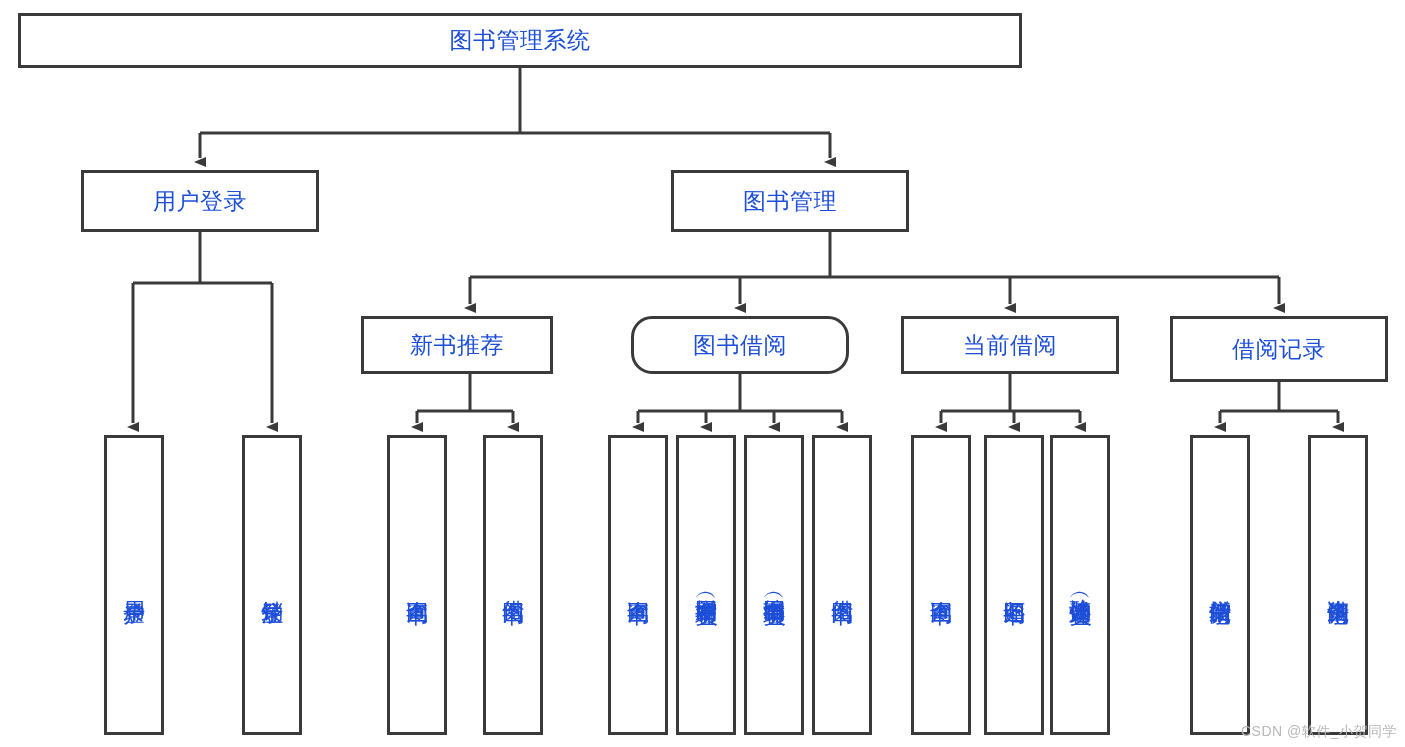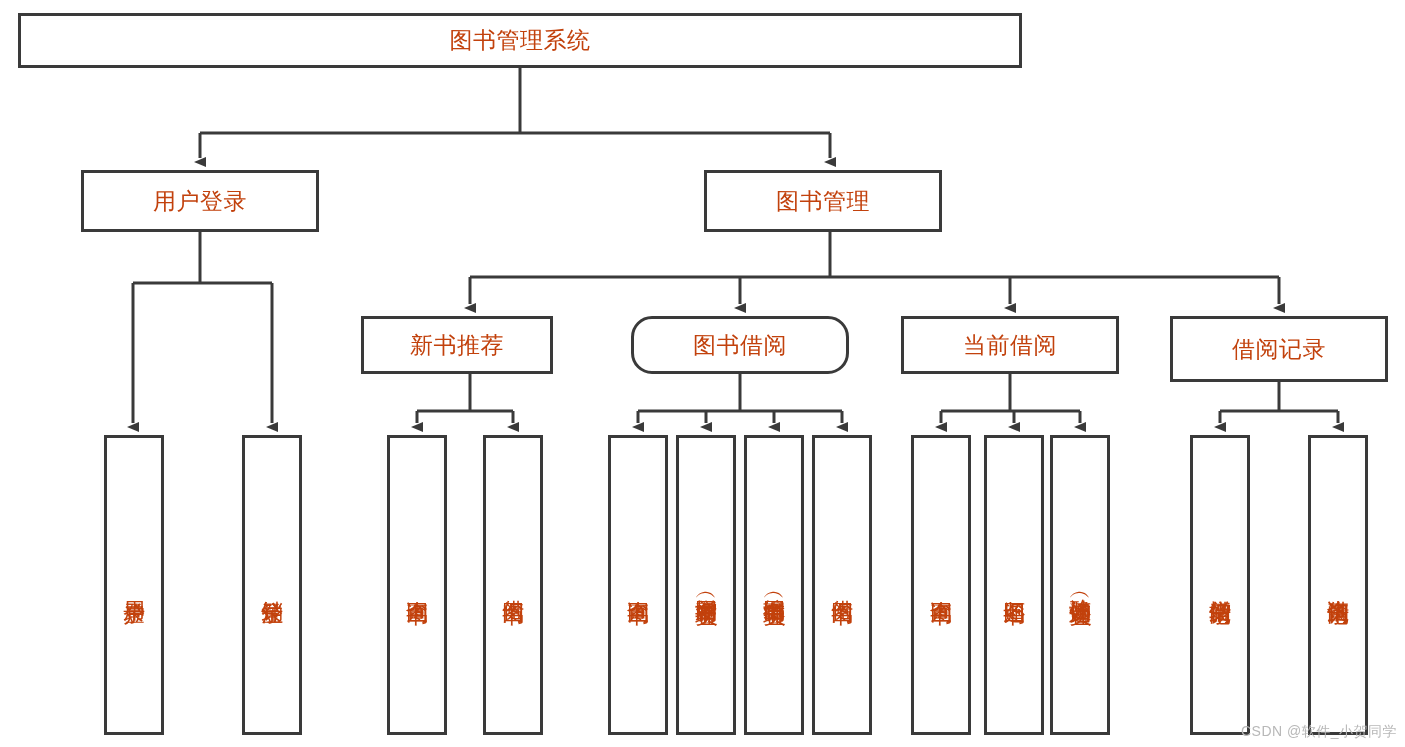--- a/index.html
+++ b/index.html
@@ -26,21 +26,21 @@
     pointer-events: none;
   }
   .node {
     position: absolute;
     box-sizing: border-box;
     background: #ffffff;
     border: 3px solid #3a3a3a;
     display: flex;
     align-items: center;
     justify-content: center;
-    color: #c2410c;
+    color: #1d4ed8;
   }
   .node.horiz {
     font-size: 23px;
     letter-spacing: 0.5px;
   }
   .node.vert {
     writing-mode: vertical-rl;
     text-orientation: upright;
     font-size: 22px;
     line-height: 1.12;
@@ -123,21 +123,21 @@
     </g>
   </svg>
 
   <div class="node horiz" style="left: 18px; top: 13px; width: 1004px; height: 55px;">
     <span class="label">图书管理系统</span>
   </div>
 
   <div class="node horiz" style="left: 81px; top: 170px; width: 238px; height: 62px;">
     <span class="label">用户登录</span>
   </div>
-  <div class="node horiz" style="left: 704px; top: 170px; width: 238px; height: 62px;">
+  <div class="node horiz" style="left: 671px; top: 170px; width: 238px; height: 62px;">
     <span class="label">图书管理</span>
   </div>
 
   <div class="node horiz" style="left: 361px; top: 316px; width: 192px; height: 58px;">
     <span class="label">新书推荐</span>
   </div>
   <div class="node horiz" style="left: 631px; top: 316px; width: 218px; height: 58px; border-radius: 21px;">
     <span class="label">图书借阅</span>
   </div>
   <div class="node horiz" style="left: 901px; top: 316px; width: 218px; height: 58px;">

